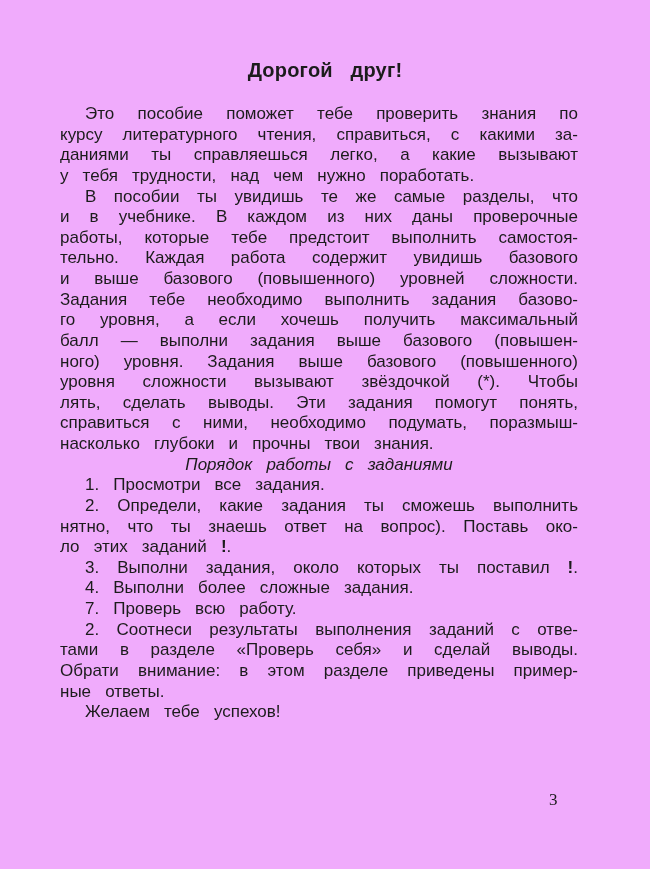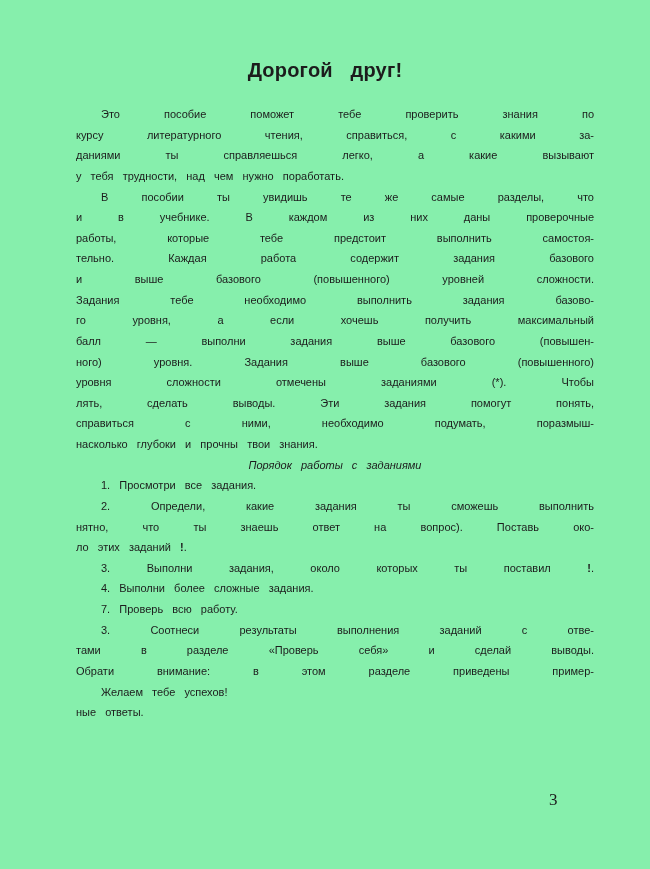--- a/index.html
+++ b/index.html
@@ -6,35 +6,35 @@
   body {
     width: 650px; height: 869px;
     background: #ffffff;
     font-family: "Liberation Sans", sans-serif;
     color: #1c1c1c;
     overflow: hidden;
   }
   .page {
     position: relative;
     width: 650px; height: 869px;
-    background: #86efac;
+    background: #f0abfc;
   }
   .title {
     position: absolute;
     left: 66px; top: 59px; width: 518px;
     text-align: center;
     font-weight: bold;
     font-size: 20px;
     word-spacing: 0.6em;
     letter-spacing: 0.2px;
   }
   .text-block {
     position: absolute;
-    left: 76px; top: 104px; width: 518px;
-    font-size: 11px;
+    left: 60px; top: 104px; width: 518px;
+    font-size: 17px;
     line-height: 20.62px;
     word-spacing: 0.55em;
   }
   .ln { white-space: normal; }
   .jl { text-align: justify; text-align-last: justify; text-justify: inter-word; }
   .ind { text-indent: 25px; }
   .center { text-align: center; text-align-last: center; font-style: italic; }
   .b { font-weight: bold; }
   .page-number {
     position: absolute;
@@ -52,40 +52,40 @@
   <div class="title">Дорогой  друг!</div>
 
   <div class="text-block">
     <div class="ln jl ind">Это пособие поможет тебе проверить знания по</div>
     <div class="ln jl">курсу литературного чтения, справиться, с какими за-</div>
     <div class="ln jl">даниями ты справляешься легко, а какие вызывают</div>
     <div class="ln">у тебя трудности, над чем нужно поработать.</div>
     <div class="ln jl ind">В пособии ты увидишь те же самые разделы, что</div>
     <div class="ln jl">и в учебнике. В каждом из них даны проверочные</div>
     <div class="ln jl">работы, которые тебе предстоит выполнить самостоя-</div>
-    <div class="ln jl">тельно. Каждая работа содержит задания базового</div>
+    <div class="ln jl">тельно. Каждая работа содержит увидишь базового</div>
     <div class="ln jl">и выше базового (повышенного) уровней сложности.</div>
     <div class="ln jl">Задания тебе необходимо выполнить задания базово-</div>
     <div class="ln jl">го уровня, а если хочешь получить максимальный</div>
     <div class="ln jl">балл — выполни задания выше базового (повышен-</div>
     <div class="ln jl">ного) уровня. Задания выше базового (повышенного)</div>
-    <div class="ln jl">уровня сложности отмечены заданиями (*). Чтобы</div>
+    <div class="ln jl">уровня сложности вызывают звёздочкой (*). Чтобы</div>
     <div class="ln jl">лять, сделать выводы. Эти задания помогут понять,</div>
     <div class="ln jl">справиться с ними, необходимо подумать, поразмыш-</div>
     <div class="ln">насколько глубоки и прочны твои знания.</div>
     <div class="ln center">Порядок работы с заданиями</div>
     <div class="ln ind">1. Просмотри все задания.</div>
     <div class="ln jl ind">2. Определи, какие задания ты сможешь выполнить</div>
     <div class="ln jl">нятно, что ты знаешь ответ на вопрос). Поставь око-</div>
     <div class="ln"><span>ло этих заданий </span><span class="b">!</span><span>.</span></div>
     <div class="ln jl ind"><span>3. Выполни задания, около которых ты поставил </span><span class="b">!</span><span>.</span></div>
     <div class="ln ind">4. Выполни более сложные задания.</div>
     <div class="ln ind">7. Проверь всю работу.</div>
-    <div class="ln jl ind">3. Соотнеси результаты выполнения заданий с отве-</div>
+    <div class="ln jl ind">2. Соотнеси результаты выполнения заданий с отве-</div>
     <div class="ln jl">тами в разделе «Проверь себя» и сделай выводы.</div>
     <div class="ln jl">Обрати внимание: в этом разделе приведены пример-</div>
+    <div class="ln">ные ответы.</div>
     <div class="ln ind">Желаем тебе успехов!</div>
-    <div class="ln">ные ответы.</div>
   </div>
 
   <div class="page-number">3</div>
 
 </div>
 
 </body></html>

